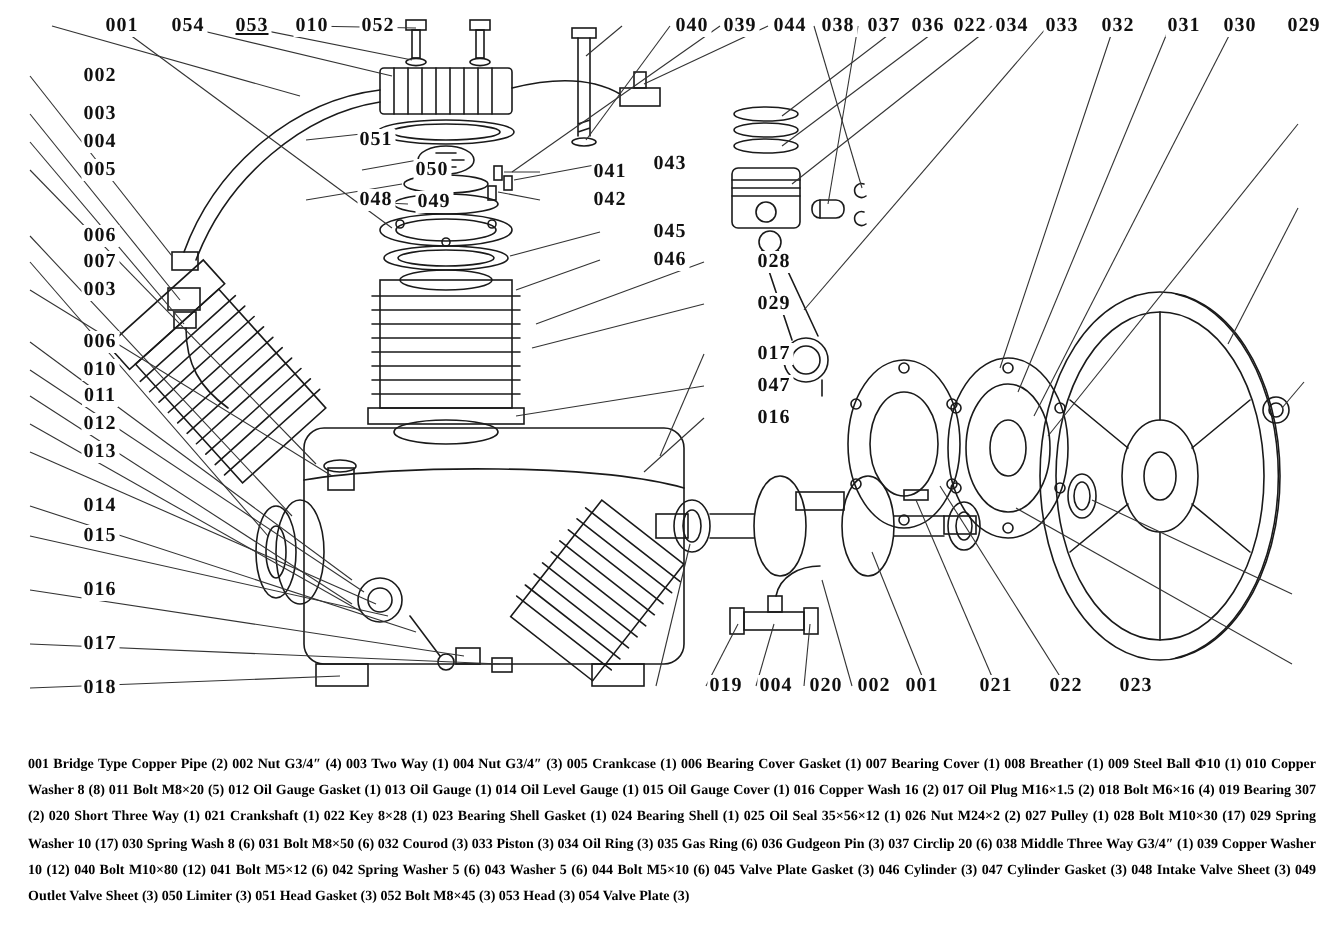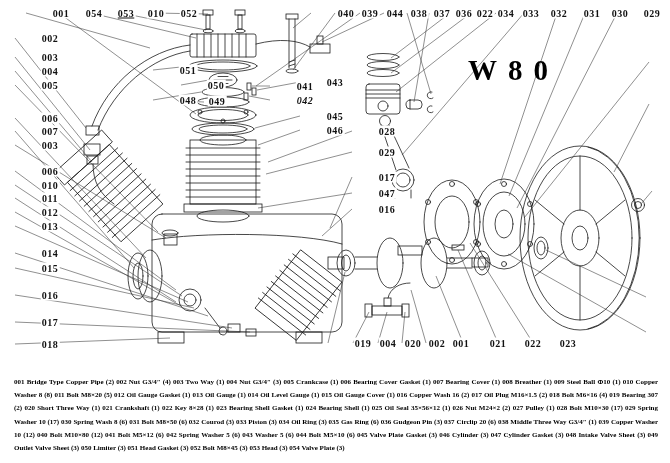--- a/index.html
+++ b/index.html
@@ -326,36 +326,35 @@
       <span class="callout" style="left: 15px; top: 253px;">014</span>
       <span class="callout" style="left: 15px; top: 268px;">015</span>
       <span class="callout" style="left: 15px; top: 295px;">016</span>
       <span class="callout" style="left: 15px; top: 322px;">017</span>
       <span class="callout" style="left: 15px; top: 344px;">018</span>
       <span class="callout" style="left: 153px; top: 70px;">051</span>
       <span class="callout" style="left: 181px; top: 85px;">050</span>
       <span class="callout" style="left: 153px; top: 100px;">048</span>
       <span class="callout" style="left: 182px; top: 101px;">049</span>
       <span class="callout" style="left: 270px; top: 86px;">041</span>
-      <span class="callout" style="left: 270px; top: 100px; font-style: italic;">042</span>
+      <span class="callout" style="left: 270px; top: 100px;">042</span>
       <span class="callout" style="left: 300px; top: 82px;">043</span>
       <span class="callout" style="left: 300px; top: 116px;">045</span>
       <span class="callout" style="left: 300px; top: 130px;">046</span>
       <span class="callout" style="left: 352px; top: 131px;">028</span>
       <span class="callout" style="left: 352px; top: 152px;">029</span>
       <span class="callout" style="left: 352px; top: 177px;">017</span>
       <span class="callout" style="left: 352px; top: 193px;">047</span>
       <span class="callout" style="left: 352px; top: 209px;">016</span>
       <span class="callout" style="left: 328px; top: 343px;">019</span>
       <span class="callout" style="left: 353px; top: 343px;">004</span>
       <span class="callout" style="left: 378px; top: 343px;">020</span>
       <span class="callout" style="left: 402px; top: 343px;">002</span>
       <span class="callout" style="left: 426px; top: 343px;">001</span>
       <span class="callout" style="left: 463px; top: 343px;">021</span>
       <span class="callout" style="left: 498px; top: 343px;">022</span>
       <span class="callout" style="left: 533px; top: 343px; text-align: center;">023</span>
     </div>
 
-  <div class="model-label">W80</div>
 
   <div class="parts-list">001 Bridge Type Copper Pipe (2)  002 Nut G3/4″ (4)  003 Two Way (1)  004 Nut G3/4″ (3)  005 Crankcase (1)  006 Bearing Cover Gasket (1)  007 Bearing Cover (1)  008 Breather (1)  009 Steel Ball Φ10 (1)  010 Copper Washer 8 (8)  011 Bolt M8×20 (5)  012 Oil Gauge Gasket (1)  013 Oil Gauge (1)  014 Oil Level Gauge (1)  015 Oil Gauge Cover (1)  016 Copper Wash 16 (2)  017 Oil Plug M16×1.5 (2)  018 Bolt M6×16 (4)  019 Bearing 307 (2)  020 Short Three Way (1)  021 Crankshaft (1)  022 Key 8×28 (1)  023 Bearing Shell Gasket (1)  024 Bearing Shell (1)  025 Oil Seal 35×56×12 (1)  026 Nut M24×2 (2)  027 Pulley (1)  028 Bolt M10×30 (17)  029 Spring Washer 10 (17)  030 Spring Wash 8 (6)  031 Bolt M8×50 (6)  032 Courod (3)  033 Piston (3)  034 Oil Ring (3)  035 Gas Ring (6)  036 Gudgeon Pin (3)  037 Circlip 20 (6)  038 Middle Three Way G3/4″ (1)  039 Copper Washer 10 (12)  040 Bolt M10×80 (12)  041 Bolt M5×12 (6)  042 Spring Washer 5 (6)  043 Washer 5 (6)  044 Bolt M5×10 (6)  045 Valve Plate Gasket (3)  046 Cylinder (3)  047 Cylinder Gasket (3)  048 Intake Valve Sheet (3)  049 Outlet Valve Sheet (3)  050 Limiter (3)  051 Head Gasket (3)  052 Bolt M8×45 (3)  053 Head (3)  054 Valve Plate (3)</div>
 
 </div>
 
 </body></html>

